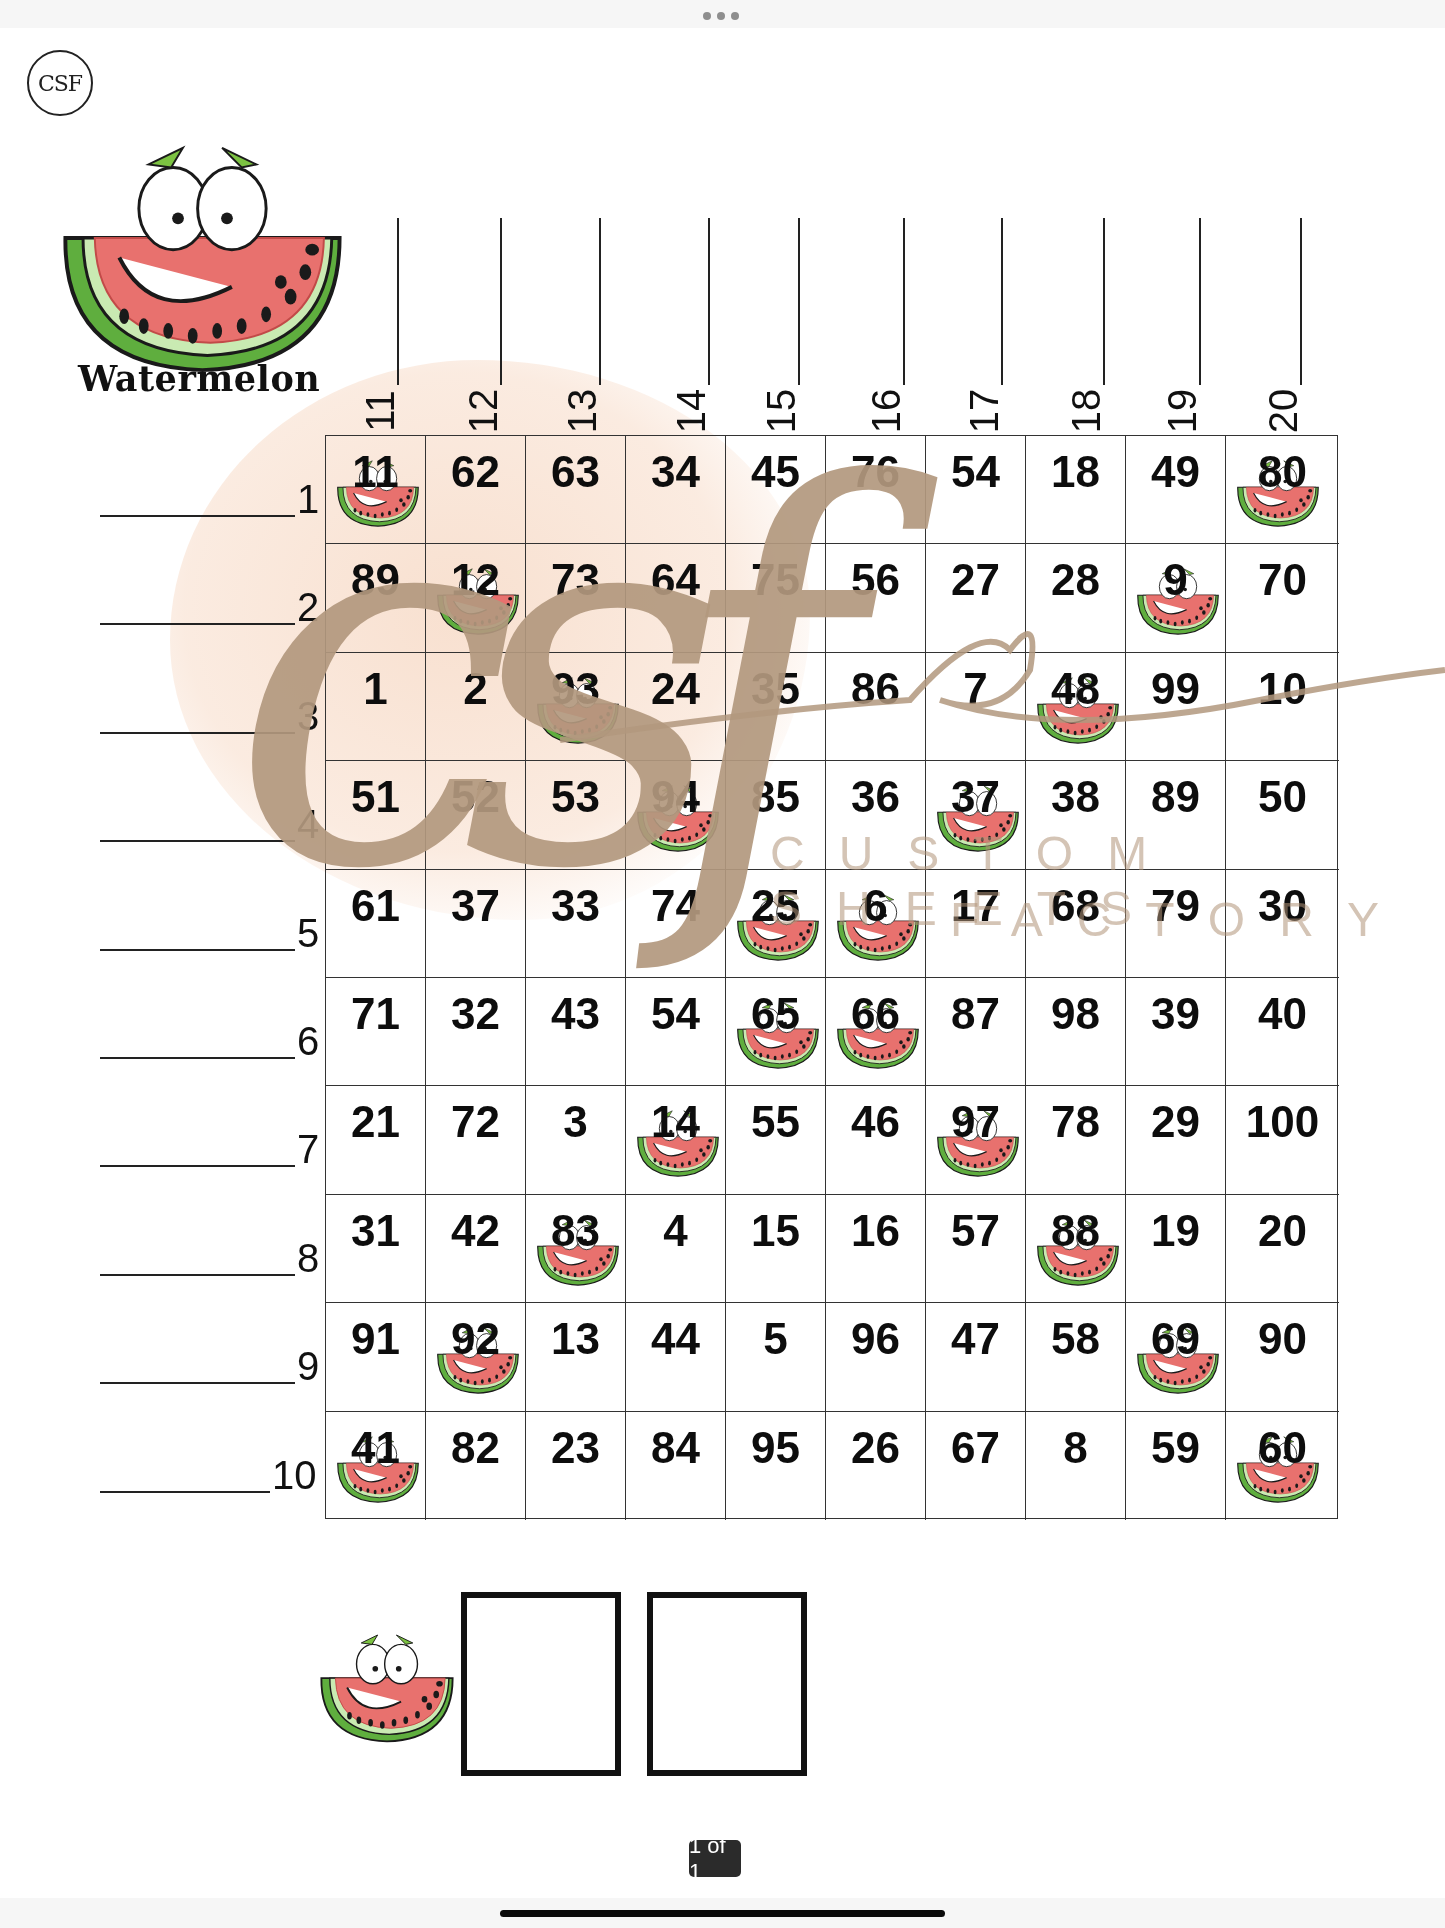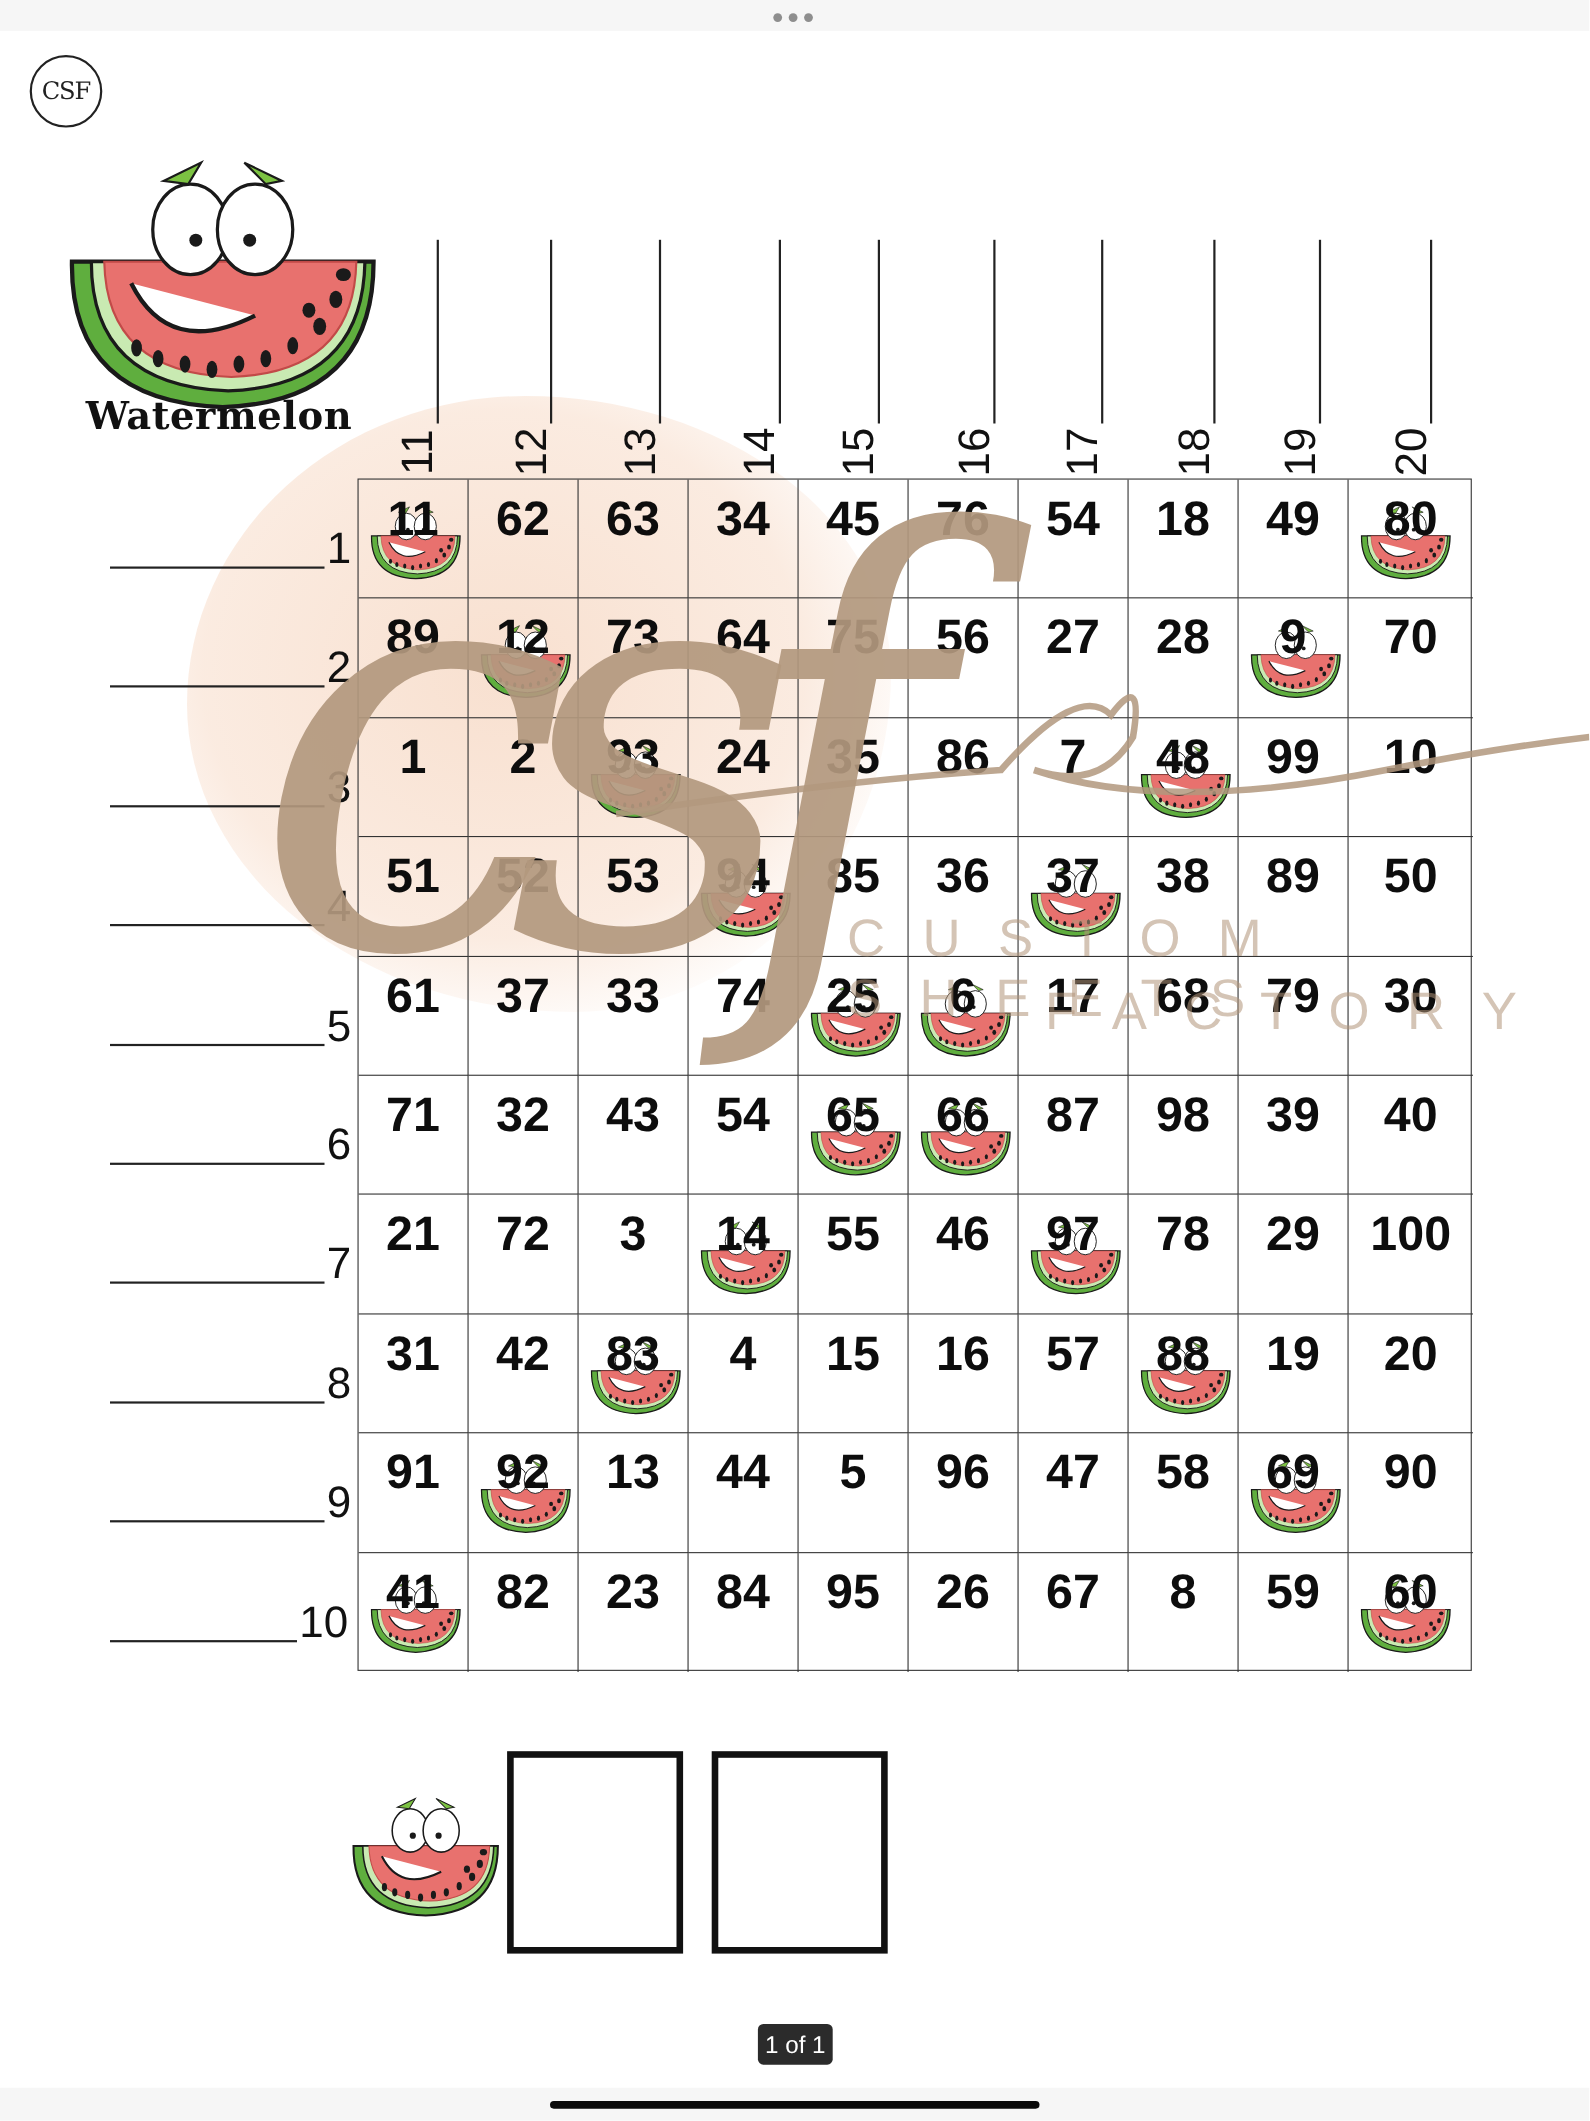--- a/index.html
+++ b/index.html
@@ -25,21 +25,21 @@
   .num { position:relative; z-index:3; margin-top:14px; font-weight:bold; font-size:44px; color:#0d0d0d; line-height:1; }
   .mini { position:absolute; left:6px; top:14px; width:92px; height:86px; z-index:2; }
 
   .nameline { position:absolute; left:100px; width:195px; height:2px; background:#222; }
   .rowlabel { position:absolute; font-size:40px; color:#111; line-height:1; }
 
   .wm-text { position:absolute; font-size:48px; letter-spacing:34px; color:rgba(176,148,120,0.55); z-index:5; font-family:"Liberation Sans", sans-serif; }
   .script { position:absolute; z-index:6; font-family:"DejaVu Serif", serif; font-style:italic; color:rgba(178,152,126,0.92); line-height:1; }
 
   .box { position:absolute; top:1592px; width:148px; height:172px; border:6px solid #111; background:#fff; }
-  .badge { position:absolute; left:689px; top:1840px; width:68px; height:37px; background:#2b2b2b; border-radius:5px; color:#fff; font-size:22px; display:flex; align-items:center; justify-content:center; }
+  .badge { position:absolute; left:689px; top:1840px; width:52px; height:37px; background:#2b2b2b; border-radius:5px; color:#fff; font-size:22px; display:flex; align-items:center; justify-content:center; }
   .bottombar { position:absolute; left:0; top:1898px; width:1445px; height:30px; background:#f6f6f6; }
   .homebar { position:absolute; left:500px; top:1910px; width:445px; height:7px; border-radius:4px; background:#0a0a0a; }
 </style>
 </head>
 <body>
 
 <svg width="0" height="0" style="position:absolute">
   <defs>
     <symbol id="melon" viewBox="0 0 320 240">
       <path d="M20 100 Q18 230 160 235 Q300 230 300 100 Z" fill="#5fae3e" stroke="#1a1a1a" stroke-width="4"></path>

